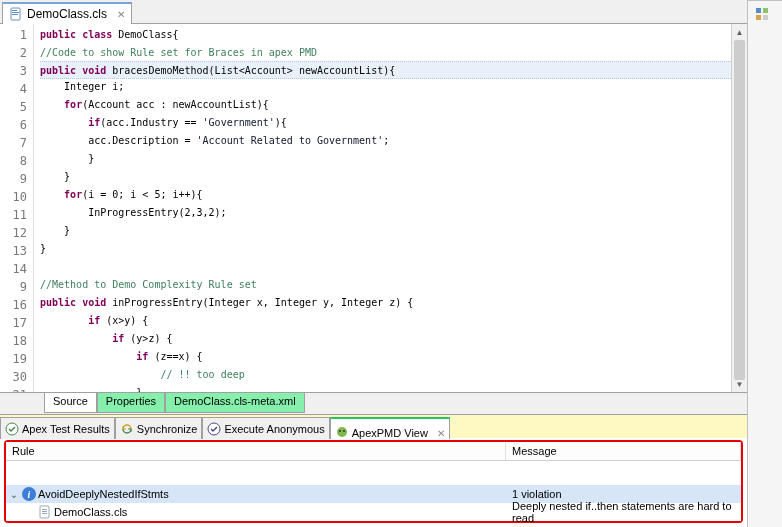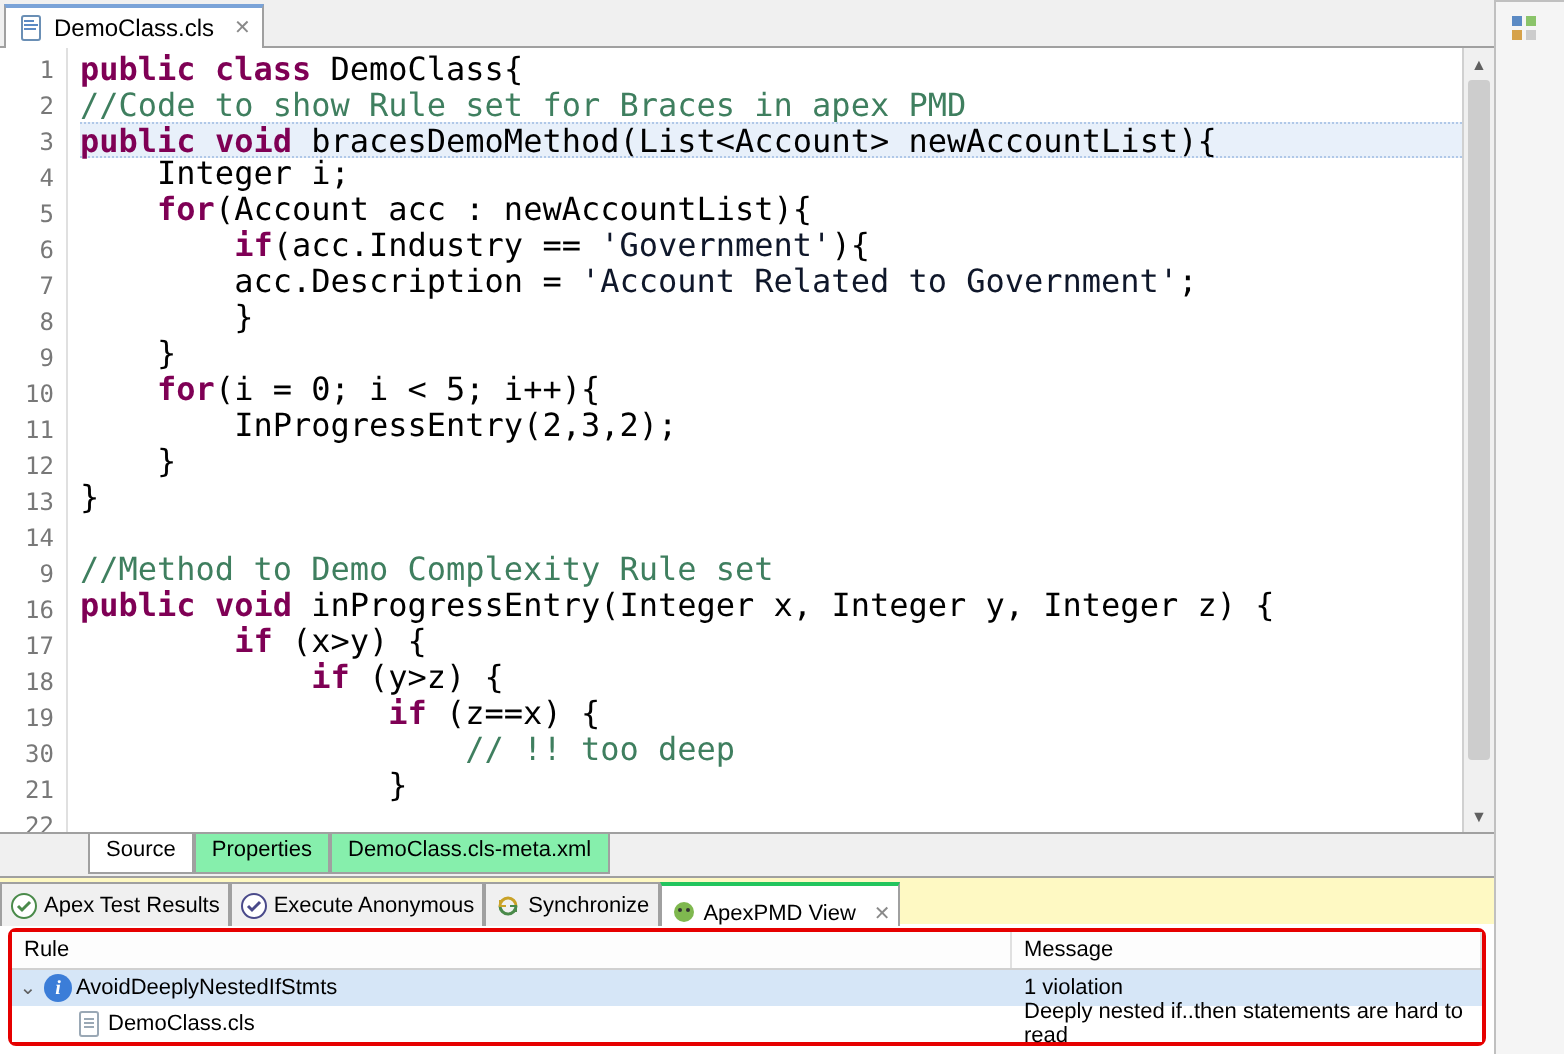--- a/index.html
+++ b/index.html
@@ -13,21 +13,21 @@
   .editor-tabs { height: 24px; background: #f0f0f0; display: flex; align-items: flex-end; position: relative; border-bottom: 1px solid #a0a0a0; }
   .editor-tab { height: 22px; background: #fff; border: 1px solid #a0a0a0; border-bottom: none; padding: 0 6px; display: flex; align-items: center; gap: 4px; margin-left: 2px; margin-bottom: -1px; position: relative; }
   .editor-tab.active { border-top: 2px solid #7aa3d8; }
   .file-icon { width: 14px; height: 14px; display: inline-flex; }
   .close-x { font-family: Verdana; font-size: 10px; color: #8a8a8a; margin-left: 6px; cursor: default; }
   
   
   .code-wrap { flex: 1; display: flex; overflow: hidden; background: #fff; position: relative; }
   .gutter { width: 34px; background: #fff; border-right: 1px solid #e0e0e0; text-align: right; padding-right: 6px; padding-top: 2px; color: #787878; font-family: Consolas, monospace; font-size: 12px; line-height: 18px; }
   .gutter div { height: 18px; }
-  .code { flex: 1; font-family: Consolas, monospace; font-size: 16px; line-height: 18px; padding-top: 2px; padding-left: 6px; white-space: pre; position: relative; overflow: hidden; }
+  .code { flex: 1; font-family: Consolas, monospace; font-size: 10px; line-height: 18px; padding-top: 2px; padding-left: 6px; white-space: pre; position: relative; overflow: hidden; }
   .code-line { height: 18px; position: relative; }
   .code-line.hl { background: #e8f0fa; border-top: 1px dotted #b0c8e8; border-bottom: 1px dotted #b0c8e8; margin-top:-1px; margin-bottom:-1px;}
   .kw { color: #7f0055; font-weight: bold; }
   .cmt { color: #3f7f5f; }
   .str { color: #0f172a; }
   .scroll-v { width: 16px; background: #f0f0f0; border-left: 1px solid #d0d0d0; position: relative; }
   .scroll-thumb { position: absolute; left: 2px; right: 2px; top: 16px; height: 340px; background: #cdcdcd; border-radius: 2px; }
   .scroll-arrow { position:absolute; left:0; right:0; height:16px; display:flex; align-items:center; justify-content:center; color:#606060; font-size:8px;}
   .scroll-arrow.up{top:0;} .scroll-arrow.down{bottom:0;}
   
@@ -36,21 +36,21 @@
   .bet-tab { height: 20px; padding: 2px 8px; border: 1px solid #a0a0a0; border-top:none; background: #86efac; font-size: 11px; cursor:default;}
   .bet-tab.active { background: #fff; }
   
   
   .panel-tabs { height: 24px; border-top: 1px solid #a0a0a0; background: #fef9c3; display: flex; align-items: flex-end; }
   .ptab { height: 22px; border: 1px solid #a0a0a0; border-bottom:none; padding: 0 4px; display: flex; align-items: center; gap: 3px; font-size: 11px; margin-bottom:-1px; background:#f0f0f0;}
   .ptab.active { background: #fff; border-top: 2px solid #22c55e; align-items: flex-end; }
   .pticon { width: 14px; height: 14px; display:inline-flex; }
   
   
-  .viol-wrap { flex: 0 0 auto; border: 2px solid #e60000; border-radius: 4px; margin: 2px 4px 4px 4px; display: flex; flex-direction: column; }
+  .viol-wrap { flex: 0 0 auto; border: 2px solid #e60000; border-radius: 4px; margin: 2px 4px 4px 4px; display: flex; flex-direction: column; gap: 24px; }
   .viol-head { display: flex; background: #fff; border-bottom: 1px solid #d0d0d0; }
   .vh-cell { padding: 3px 6px; font-size: 11px; border-right: 1px solid #e0e0e0; background:#fdfdfd;}
   .vh-rule { width: 500px; }
   .vh-msg { flex: 1; }
   .viol-body { background: #fff; }
   .vrow { display: flex; align-items: center; height: 18px; }
   .vrow.sel { background: #d6e6f7; }
   .vrow .cell-rule { width: 500px; display: flex; align-items: center; gap: 2px; padding-left: 2px; font-size: 11px;}
   .vrow .cell-msg { flex: 1; font-size: 11px; padding-left: 6px;}
   .tw { display:inline-block; width:12px; text-align:center; color:#606060; font-size:10px;}
@@ -126,36 +126,36 @@
             <svg viewBox="0 0 14 14">
               <circle cx="7" cy="7" r="6" fill="#fff" stroke="#4a8a4a"></circle>
               <path d="M4 7 L6 9 L10 5" stroke="#4a8a4a" stroke-width="1.5" fill="none"></path>
             </svg>
           </span>
           <span>Apex Test Results</span>
         </div>
         <div class="ptab">
           <span class="pticon">
             <svg viewBox="0 0 14 14">
-              <circle cx="7" cy="7" r="6" fill="#fff" stroke="#4a4a8a"></circle>
-              <path d="M4 7 L6 9 L10 5" stroke="#4a4a8a" stroke-width="1.5" fill="none"></path>
-            </svg>
-          </span>
-          <span>Execute Anonymous</span>
-        </div>
-        <div class="ptab">
-          <span class="pticon">
-            <svg viewBox="0 0 14 14">
               <path d="M3 7 A4 4 0 0 1 11 7" stroke="#c9a227" stroke-width="1.5" fill="none"></path>
               <path d="M11 7 A4 4 0 0 1 3 7" stroke="#4a8a4a" stroke-width="1.5" fill="none"></path>
               <path d="M3 4 L3 7 L6 7" stroke="#c9a227" fill="none"></path>
               <path d="M11 10 L11 7 L8 7" stroke="#4a8a4a" fill="none"></path>
             </svg>
           </span>
           <span>Synchronize</span>
+        </div>
+        <div class="ptab">
+          <span class="pticon">
+            <svg viewBox="0 0 14 14">
+              <circle cx="7" cy="7" r="6" fill="#fff" stroke="#4a4a8a"></circle>
+              <path d="M4 7 L6 9 L10 5" stroke="#4a4a8a" stroke-width="1.5" fill="none"></path>
+            </svg>
+          </span>
+          <span>Execute Anonymous</span>
         </div>
         <div class="ptab active">
           <span class="pticon">
             <svg viewBox="0 0 14 14">
               <circle cx="7" cy="7" r="5" fill="#7fb84f"></circle>
               <circle cx="5" cy="6" r="1" fill="#333"></circle>
               <circle cx="9" cy="6" r="1" fill="#333"></circle>
             </svg>
           </span>
           <span>ApexPMD View</span>

